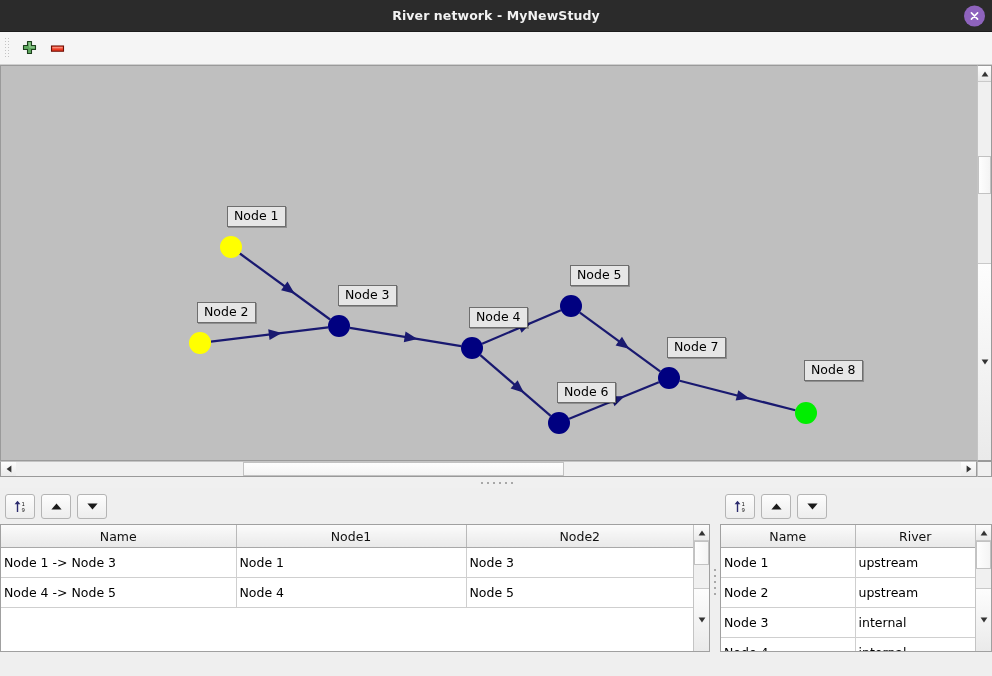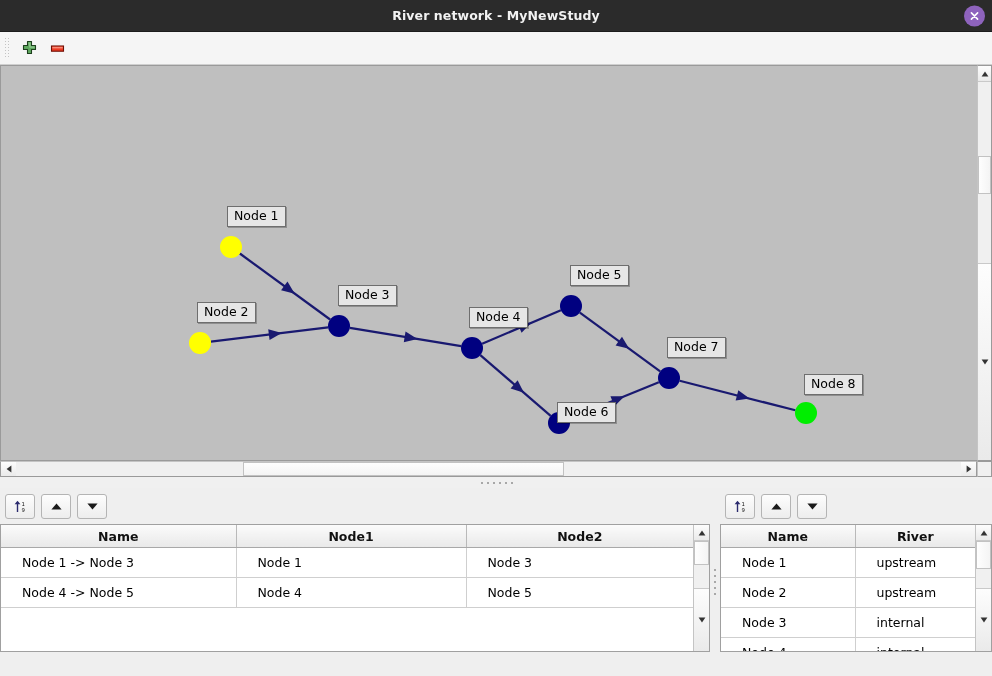--- a/index.html
+++ b/index.html
@@ -229,33 +229,33 @@
   table.grid {
     width: 100%;
     border-collapse: collapse;
     table-layout: fixed;
     font-size: 12.5px;
   }
   table.grid th {
     background: linear-gradient(#fbfbfb,#e9e9e9);
     border-right: 1px solid #b9b9b9;
     border-bottom: 1px solid #a8a8a8;
-    font-weight: bold;
+    font-weight: normal;
     font-size: 12.5px;
     height: 22px;
     color: #111;
     text-align: center;
     padding: 0;
   }
   table.grid th:last-child { border-right: none; }
   table.grid td {
     border-right: 1px solid #cfcfcf;
     border-bottom: 1px solid #cfcfcf;
     height: 29px;
-    padding: 0 21px;
+    padding: 0 3px;
     color: #000;
     background: #fff;
     white-space: nowrap;
     overflow: hidden;
   }
   table.grid td:last-child { border-right: none; }
 
   .table-vscroll {
     width: 15px; flex: 0 0 auto;
     background:#f0f0f0;
@@ -333,23 +333,23 @@
           <circle cx="558" cy="357" r="11" fill="#000080"></circle>
           <circle cx="668" cy="312" r="11" fill="#000080"></circle>
           <circle cx="805" cy="347" r="11" fill="#00ee00"></circle>
         </svg>
 
     <div class="node-label" style="left: 226px; top: 140px;">Node 1</div>
         <div class="node-label" style="left: 196px; top: 236px;">Node 2</div>
         <div class="node-label" style="left: 337px; top: 219px;">Node 3</div>
         <div class="node-label" style="left: 468px; top: 241px;">Node 4</div>
         <div class="node-label" style="left: 569px; top: 199px;">Node 5</div>
-        <div class="node-label" style="left: 556px; top: 336px;">Node 6</div>
+        <div class="node-label" style="left: 556px; top: 316px;">Node 6</div>
         <div class="node-label" style="left: 666px; top: 271px;">Node 7</div>
-        <div class="node-label" style="left: 803px; top: 308px;">Node 8</div>
+        <div class="node-label" style="left: 803px; top: 294px;">Node 8</div>
       </div>
 
     <div class="vscroll">
       <div class="sb-btn">
         <svg width="8" height="6" viewBox="0 0 8 6">
             <path d="M4 0.6 L7.4 5.4 L0.6 5.4 Z" fill="#333"></path>
           </svg>
       </div>
       <div class="sb-track">
         <div class="sb-thumb" style="top:41%;height:21%;"></div>

